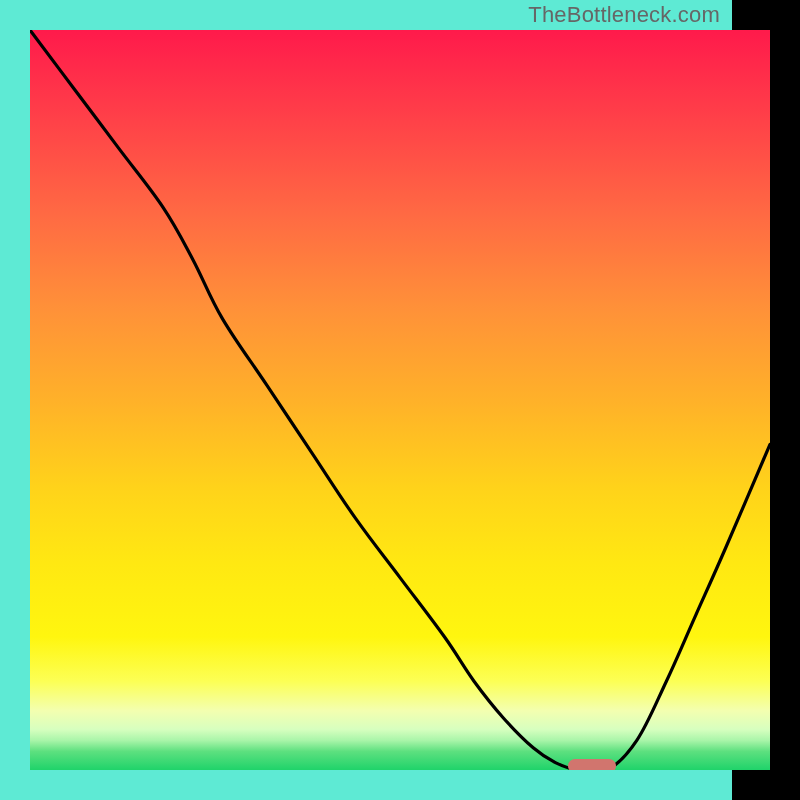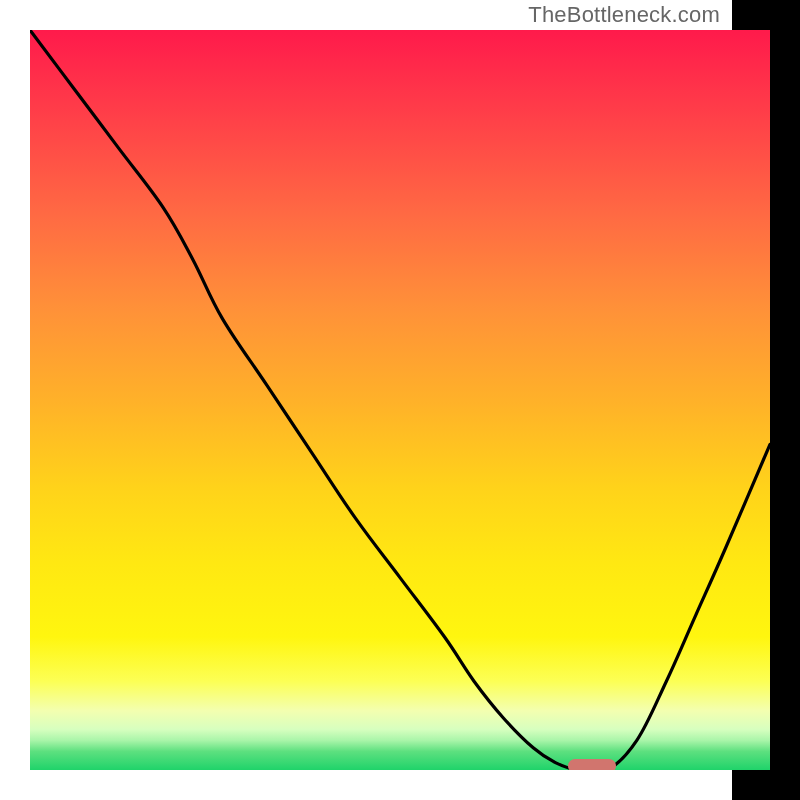--- a/index.html
+++ b/index.html
@@ -8,21 +8,21 @@
     width: 800px;
     height: 800px;
     background: #000;
     font-family: Arial, Helvetica, sans-serif;
     overflow: hidden;
   }
   .frame {
     position: relative;
     width: 732px;
     height: 800px;
-    background: #ffffff;
+    background: #5eead4;
   }
   .watermark {
     position: absolute;
     top: 2px;
     right: 12px;
     color: #666;
     font-size: 22px;
     font-weight: 500;
     letter-spacing: 0.2px;
     z-index: 10;

